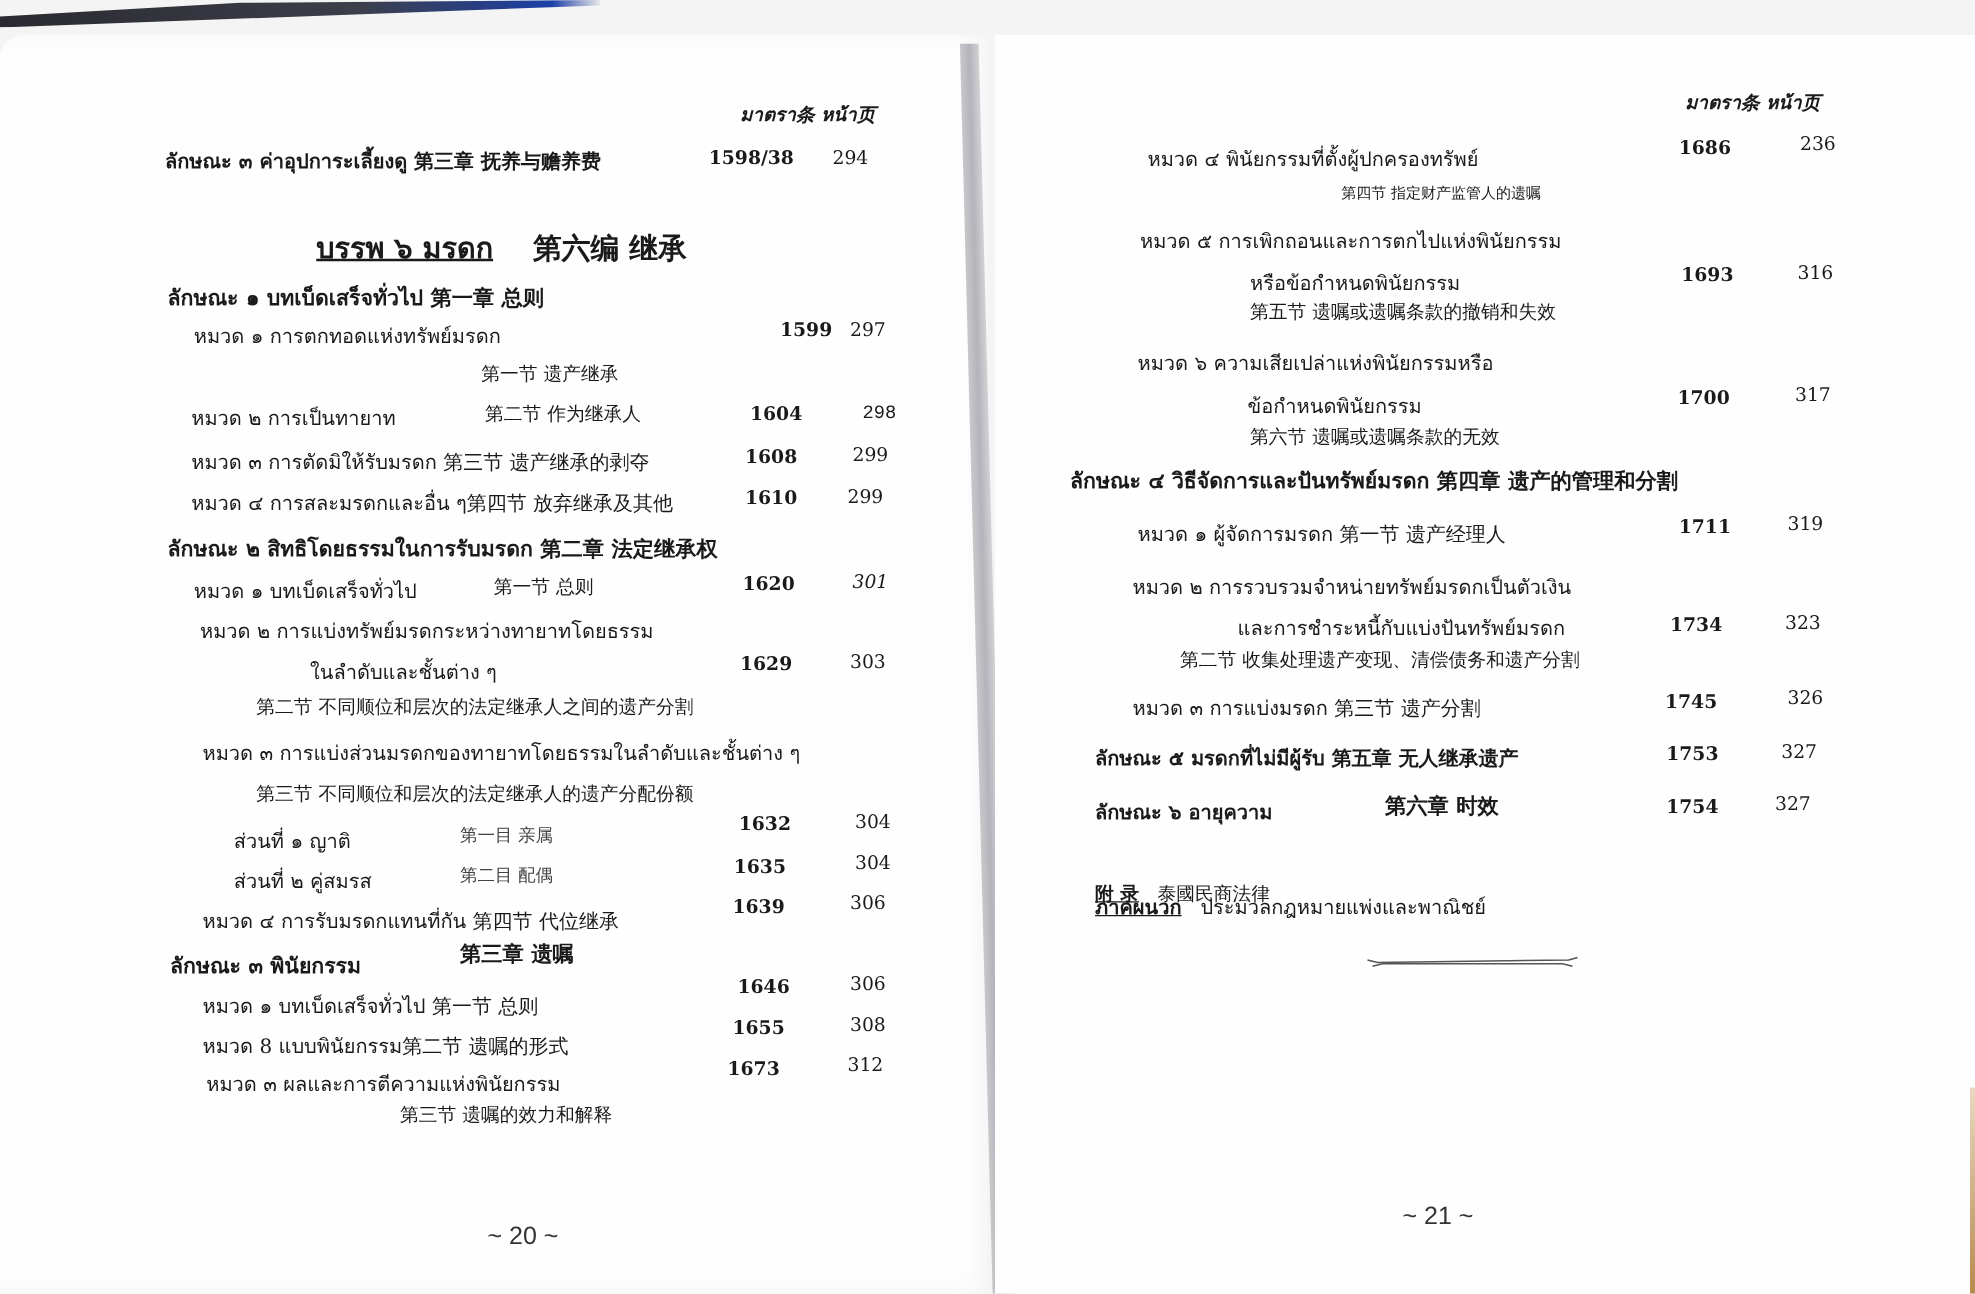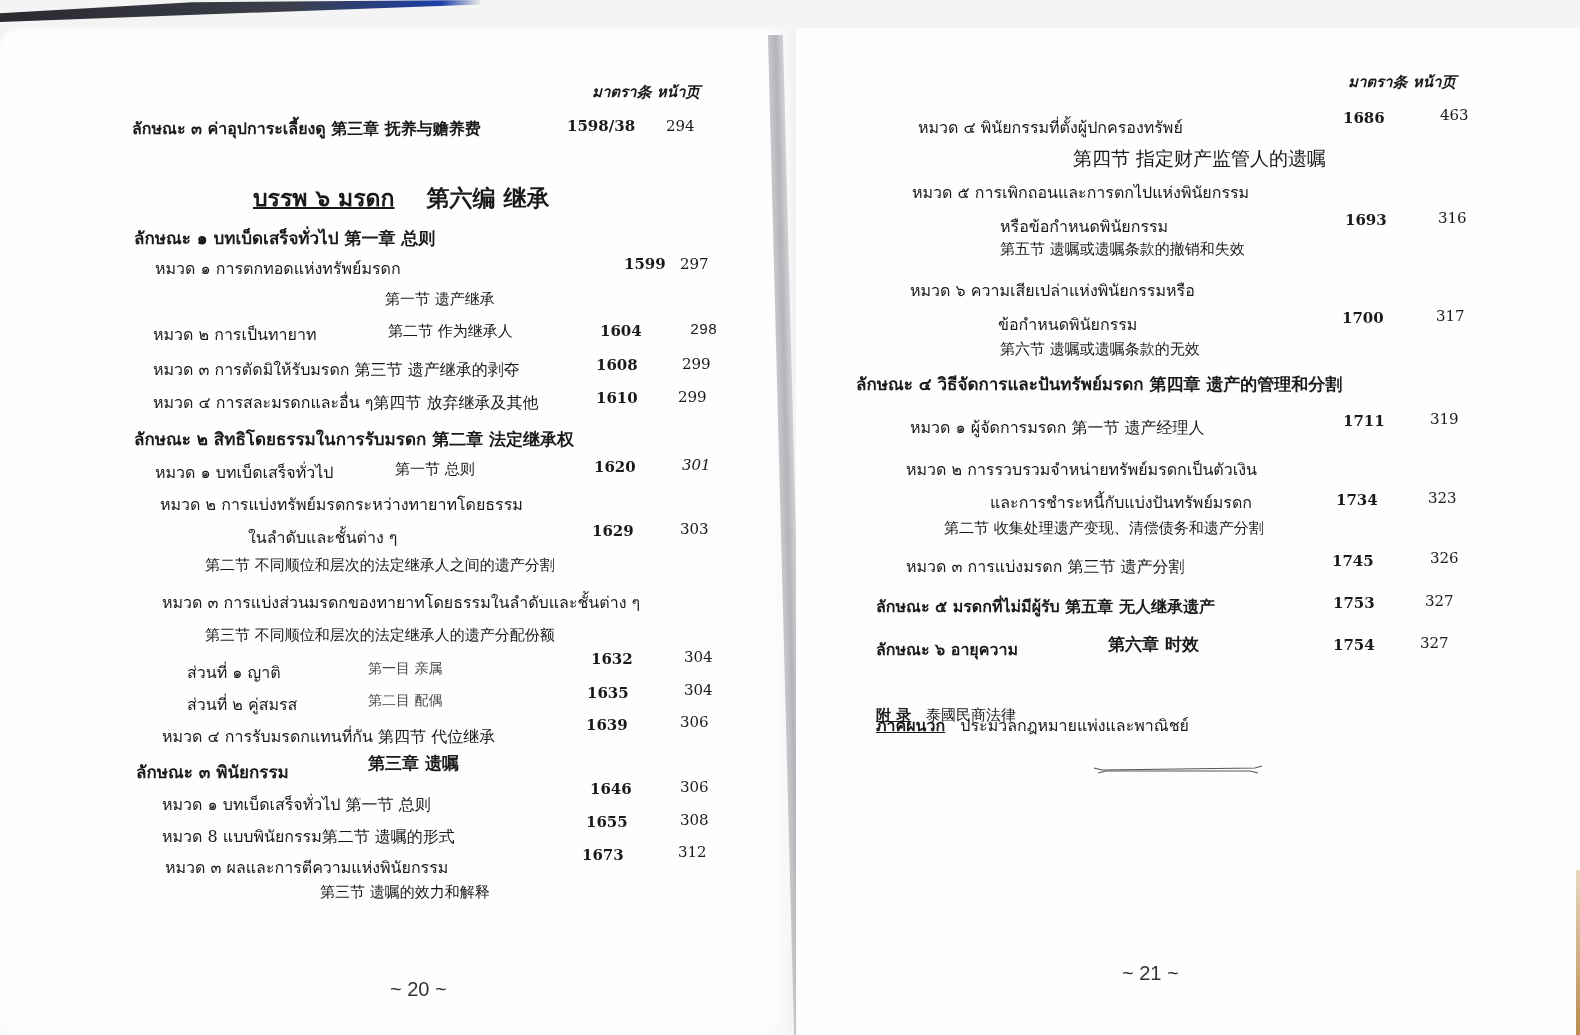--- a/index.html
+++ b/index.html
@@ -132,23 +132,23 @@
 <div class="num" style="left:678px;top:843px;">312</div>
 
 <div class="line" style="left:320px;top:883px;font-size:15px;">第三节 遗嘱的效力和解释</div>
 
 <div class="page-num" style="left:390px;top:978px;">~ 20 ~</div>
 
 <div class="col-header" style="left:1348px;top:70px;">มาตรา条 หน้า页</div>
 
 <div class="line" style="left:918px;top:115px;">หมวด ๔ พินัยกรรมที่ตั้งผู้ปกครองทรัพย์</div>
 <div class="num art" style="left:1343px;top:109px;">1686</div>
-<div class="num" style="left:1440px;top:106px;">463</div>
-
-<div class="line" style="left:1073px;top:146px;font-size:19px;">第四节 指定财产监管人的遗嘱</div>
+<div class="num" style="left:1440px;top:106px;">236</div>
+
+<div class="line" style="left:1073px;top:146px;font-size:12px;">第四节 指定财产监管人的遗嘱</div>
 
 <div class="line" style="left:912px;top:180px;">หมวด ๕ การเพิกถอนและการตกไปแห่งพินัยกรรม</div>
 <div class="line" style="left:1000px;top:214px;">หรือข้อกำหนดพินัยกรรม</div>
 <div class="num art" style="left:1345px;top:211px;">1693</div>
 <div class="num" style="left:1438px;top:209px;">316</div>
 
 <div class="line" style="left:1000px;top:240px;font-size:15px;">第五节 遗嘱或遗嘱条款的撤销和失效</div>
 
 <div class="line" style="left:910px;top:278px;">หมวด ๖ ความเสียเปล่าแห่งพินัยกรรมหรือ</div>
 <div class="line" style="left:998px;top:312px;">ข้อกำหนดพินัยกรรม</div>

